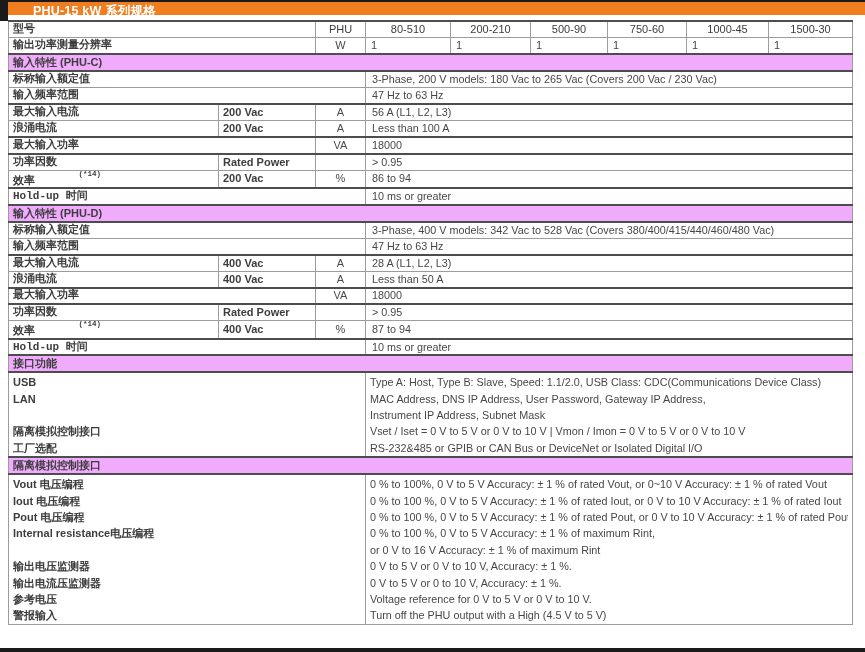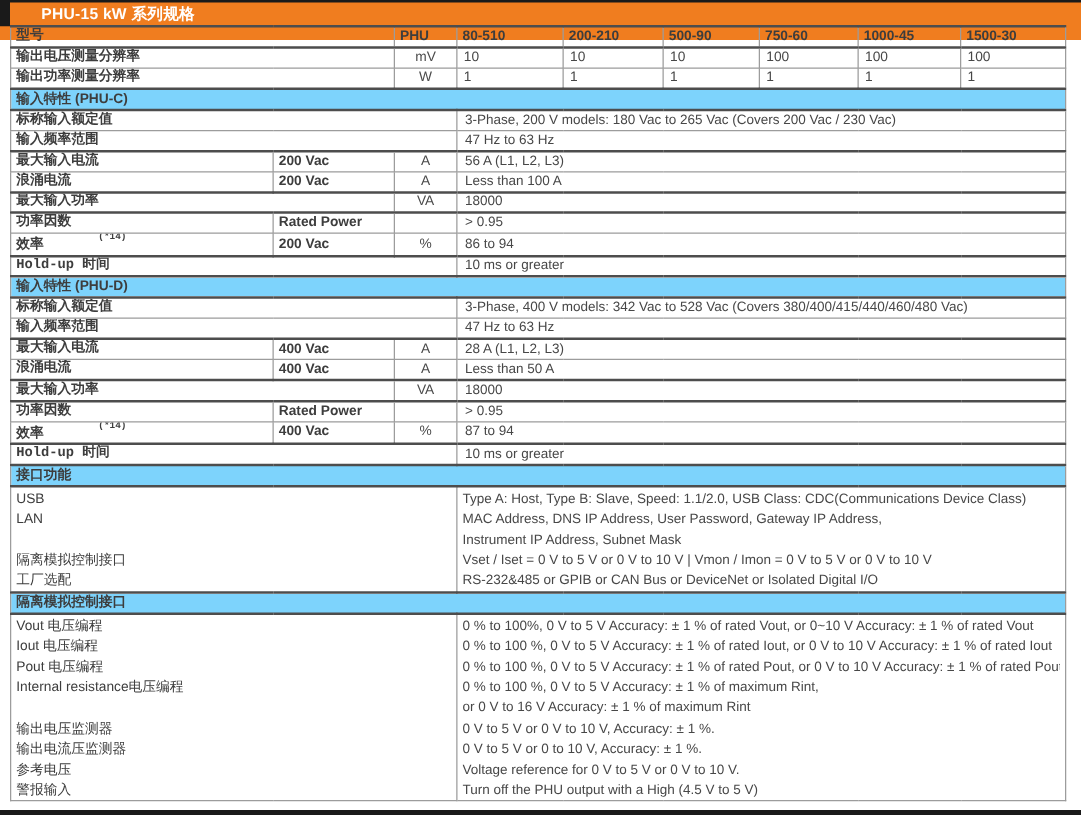--- a/index.html
+++ b/index.html
@@ -1,43 +1,43 @@
 <!DOCTYPE html>
 <html><head>
 <meta charset="utf-8">
 <style>
   * { margin:0; padding:0; box-sizing:border-box; }
   html,body { width:865px; height:652px; background:#ffffff;
     font-family:"Liberation Sans", sans-serif; overflow:hidden; position:relative; }
 
-  .titlebar { position:absolute; top:0; left:0; width:865px; height:32px;
+  .titlebar { position:absolute; top:0; left:0; width:865px; height:15px;
     background:#F07D1F; border-top:2px solid #1a1a1a; }
   .titlebar .black-block { position:absolute; left:0; top:-2px; width:8px; height:21px; background:#1a1a1a; }
   .title-text { position:absolute; left:33px; top:1px; line-height:16px;
     color:#ffffff; font-weight:bold; font-size:12.5px; letter-spacing:0.2px; white-space:nowrap; }
 
   table.spec { position:absolute; top:20px; left:8px; width:844px;
     border-collapse:collapse; table-layout:fixed; font-size:11px; color:#474747;
     border-left:1px solid #6f6f6f; border-right:1px solid #6f6f6f;
     border-top:2px solid #4d4d4d; border-bottom:1px solid #6f6f6f; }
   td { border:1px solid #9c9c9c; padding:0 4px; height:16.5px; line-height:13px;
     vertical-align:middle; overflow:hidden; white-space:nowrap; }
   td.lbl  { font-weight:bold; color:#3d3d3d;font-family:Liberation Mono, monospace; }
   td.cond { font-weight:bold; color:#3d3d3d; }
   td.unit { text-align:center; color:#4b4b4b; }
-  td.mh   { text-align:left; font-weight:bold; color:#3d3d3d; }
+  td.mh   { text-align:center; font-weight:normal; color:#3d3d3d; }
   td.val  { padding-left:5px; }
   td.value{ padding-left:6px; font-size:10.8px; }
   tr.strong td { border-top:2px solid #4d4d4d; }
-  tr.sec td { background:#7dd3fc; font-weight:bold; color:#3d3d3d; height:17px;
+  tr.sec td { background:#f0abfc; font-weight:bold; color:#3d3d3d; height:17px;
     border-top:2px solid #4d4d4d; border-bottom:2px solid #4d4d4d; }
   sup.note { font-size:7.5px; font-weight:bold; position:relative; top:-3px; letter-spacing:0;margin-left:37px; }
 
   td.block-left, td.block-right { vertical-align:top; padding-top:1px; }
-  td.block-left  { font-weight:normal; color:#3d3d3d; }
+  td.block-left  { font-weight:bold; color:#3d3d3d; }
   td.block-right { color:#474747; font-size:10.8px; }
   .block-line { height:16.4px; line-height:16.4px; white-space:nowrap; overflow:hidden; }
 
   .footerbar { position:absolute; left:0; top:648px; width:865px; height:4px; background:#1a1a1a; }
 </style>
 </head>
 <body>
 
 <div class="titlebar">
   <div class="black-block"></div>
@@ -62,30 +62,20 @@
     <td class="lbl" colspan="2">型号</td>
     <td class="mh">PHU</td>
     <td class="mh">80-510</td>
     <td class="mh">200-210</td>
     <td class="mh">500-90</td>
     <td class="mh">750-60</td>
     <td class="mh">1000-45</td>
     <td class="mh">1500-30</td>
   </tr>
 
-  <tr class="strong">
-    <td class="lbl" colspan="2">输出电压测量分辨率</td>
-    <td class="unit">mV</td>
-    <td class="val">10</td>
-    <td class="val">10</td>
-    <td class="val">10</td>
-    <td class="val">100</td>
-    <td class="val">100</td>
-    <td class="val">100</td>
-  </tr>
   <tr>
     <td class="lbl" colspan="2">输出功率测量分辨率</td>
     <td class="unit">W</td>
     <td class="val">1</td>
     <td class="val">1</td>
     <td class="val">1</td>
     <td class="val">1</td>
     <td class="val">1</td>
     <td class="val">1</td>
   </tr>

